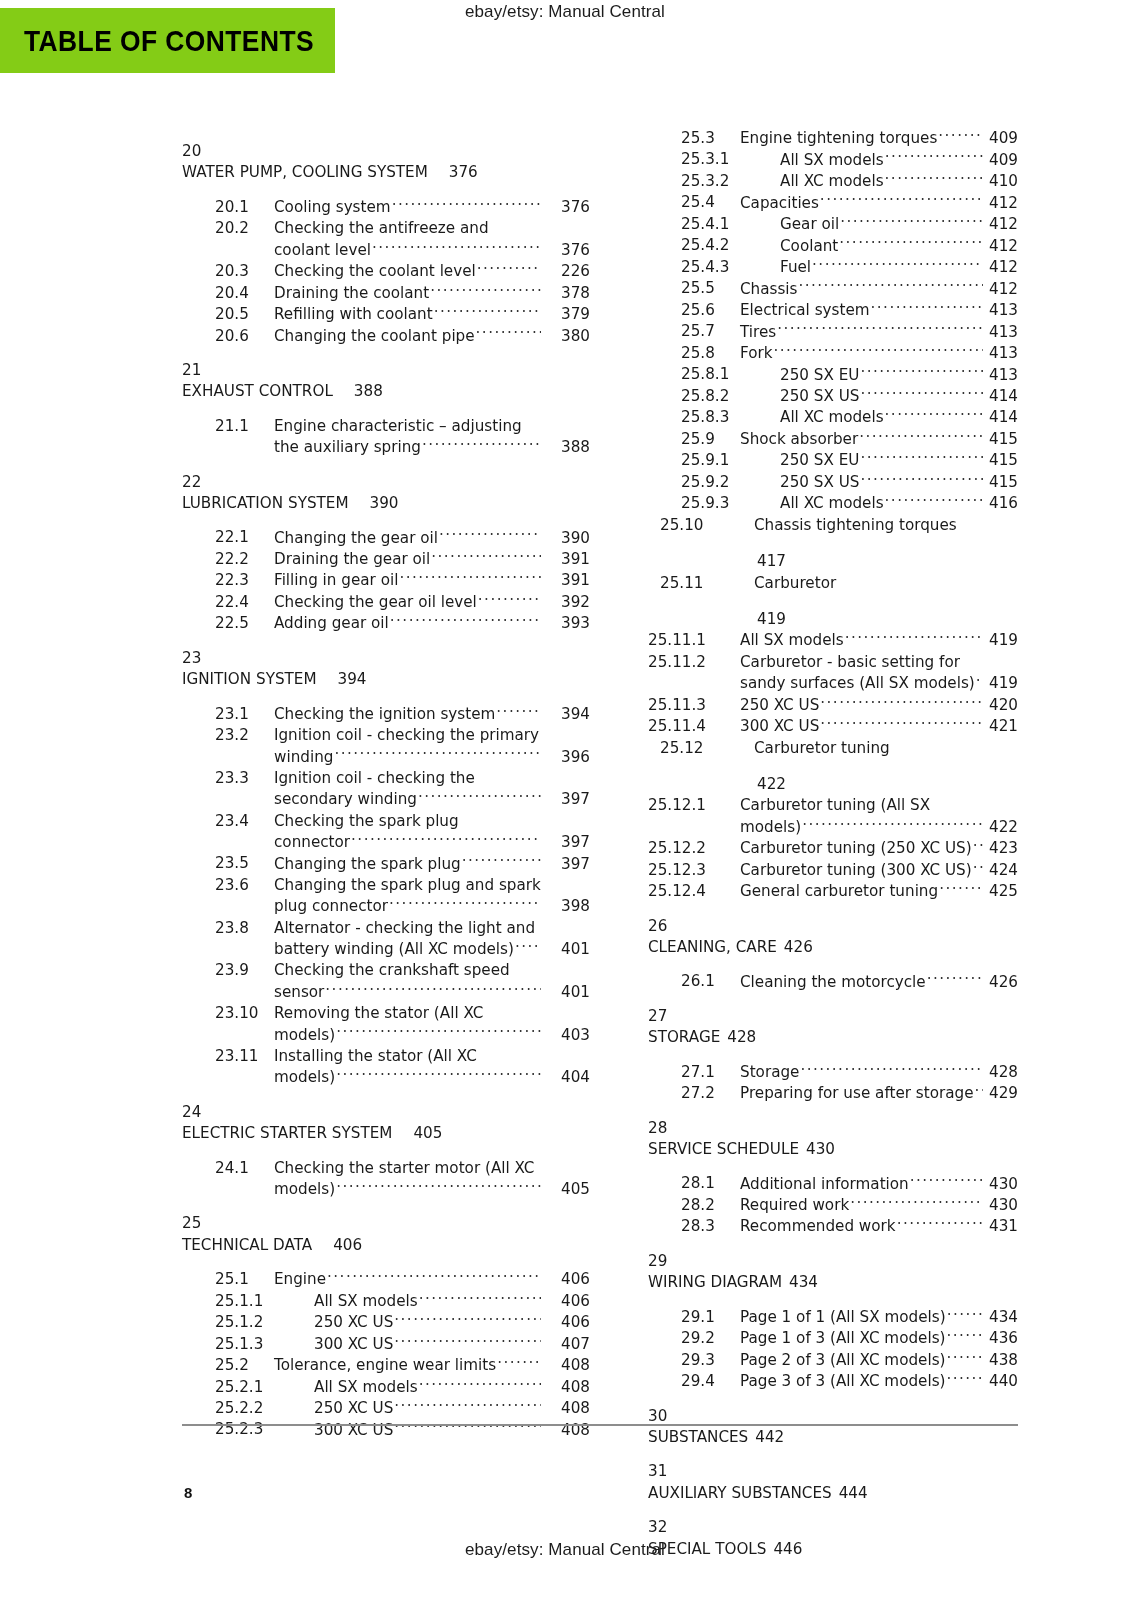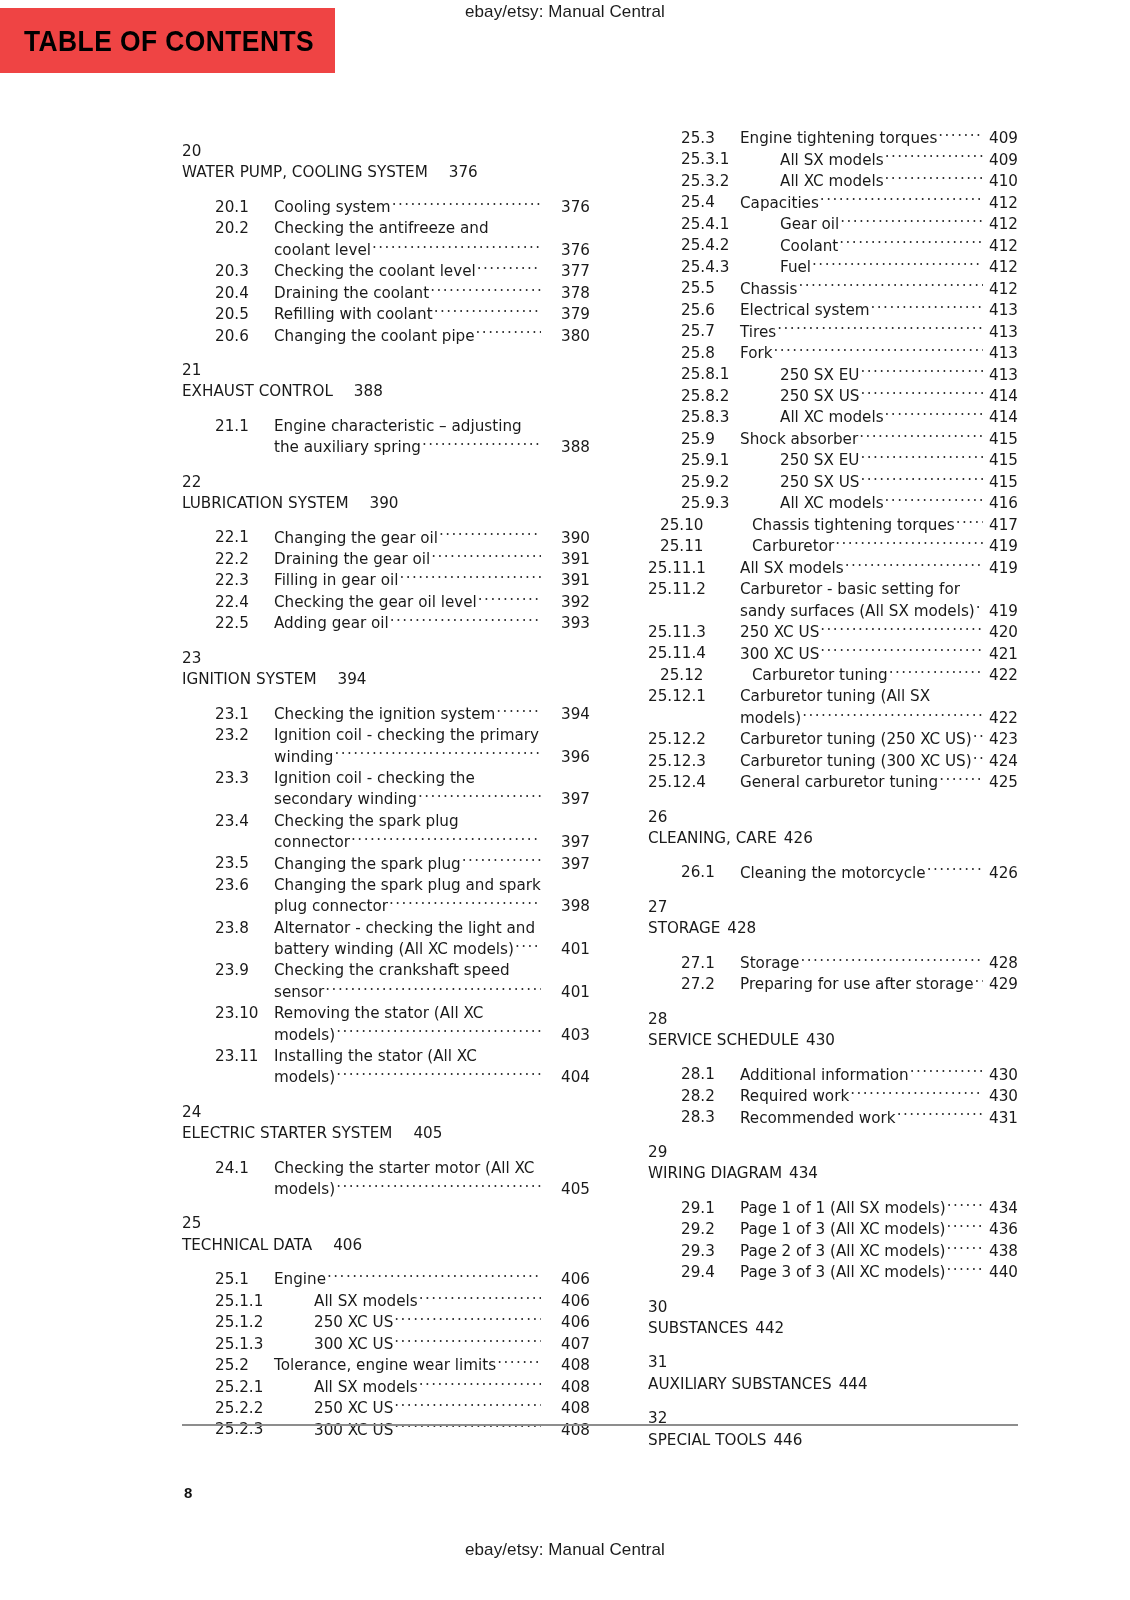--- a/index.html
+++ b/index.html
@@ -30,21 +30,21 @@
   .watermark.top { top: 2px; }
   .watermark.bottom { top: 1540px; }
 
   
   .banner {
     position: absolute;
     left: 0;
     top: 8px;
     width: 335px;
     height: 65px;
-    background: #ef4444;
+    background: #84cc16;
     display: flex;
     align-items: center;
   }
   .banner-title {
     font-family: "Liberation Sans", sans-serif;
     font-weight: bold;
     font-size: 30px;
     letter-spacing: 0.5px;
     color: #000000;
     margin-left: 24px;
@@ -123,21 +123,21 @@
   .lvl2 .num { width: 59px; margin-left: 33px; }
 
   
   .lvl3 .num { width: 79px; margin-left: 33px; }
   .lvl3 .body { padding-left: 20px; }
 
   
   .lvl3w .num { width: 92px; margin-left: 0px; }
   .lvl3w .body { padding-left: 0px; }
   .lvl2w .num { width: 92px; margin-left: 12px; }
-  .lvl2w .body { padding-left: 0px; }
+  .lvl2w .body { padding-left: 0px; flex-direction: column; }
 
   
   .col-left  .entry .page { width: 32px; margin-left: 16px; }
   .col-right .entry .page { width: 32px; }
 
   
   .entry.wrap { display: block; }
   .entry.wrap .row1 { display: flex; align-items: flex-start; }
   .entry.wrap .row2 { display: flex; align-items: baseline; }
   .entry.wrap .row1 .num { flex: 0 0 auto; }
@@ -203,21 +203,21 @@
             <span class="leader"></span>
             <span class="page">376</span>
           </span>
         </span>
       </div>
       <div class="entry lvl2">
         <span class="num">20.3</span>
         <span class="body">
           <span class="label">Checking the coolant level</span>
           <span class="leader"></span>
-          <span class="page">377</span>
+          <span class="page">226</span>
         </span>
       </div>
       <div class="entry lvl2">
         <span class="num">20.4</span>
         <span class="body">
           <span class="label">Draining the coolant</span>
           <span class="leader"></span>
           <span class="page">378</span>
         </span>
       </div>

